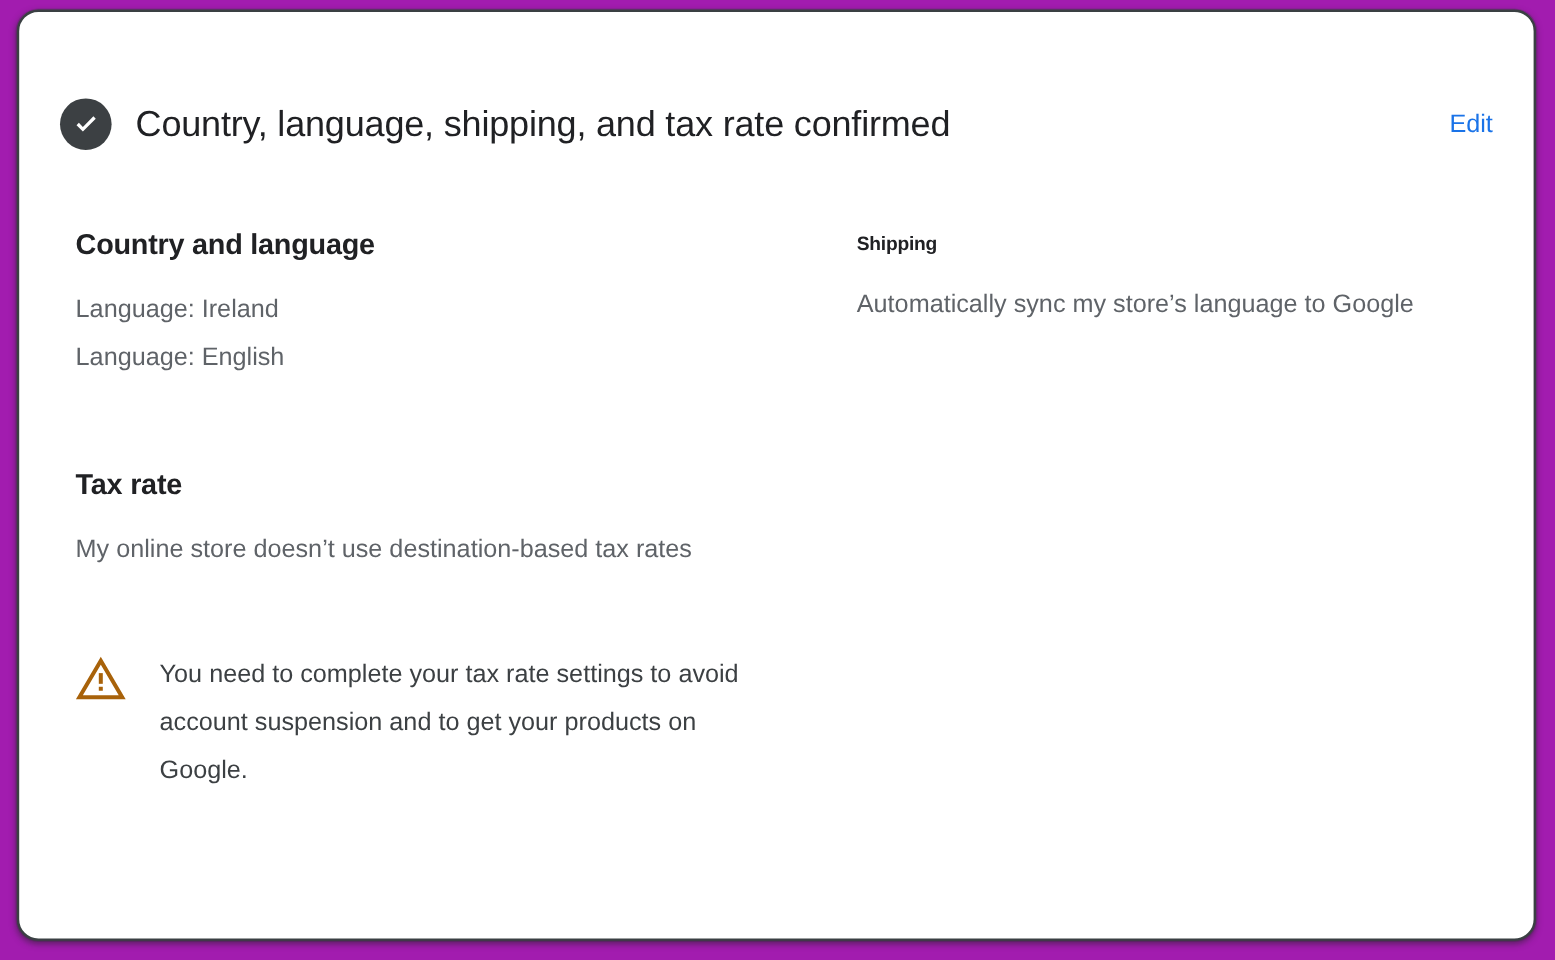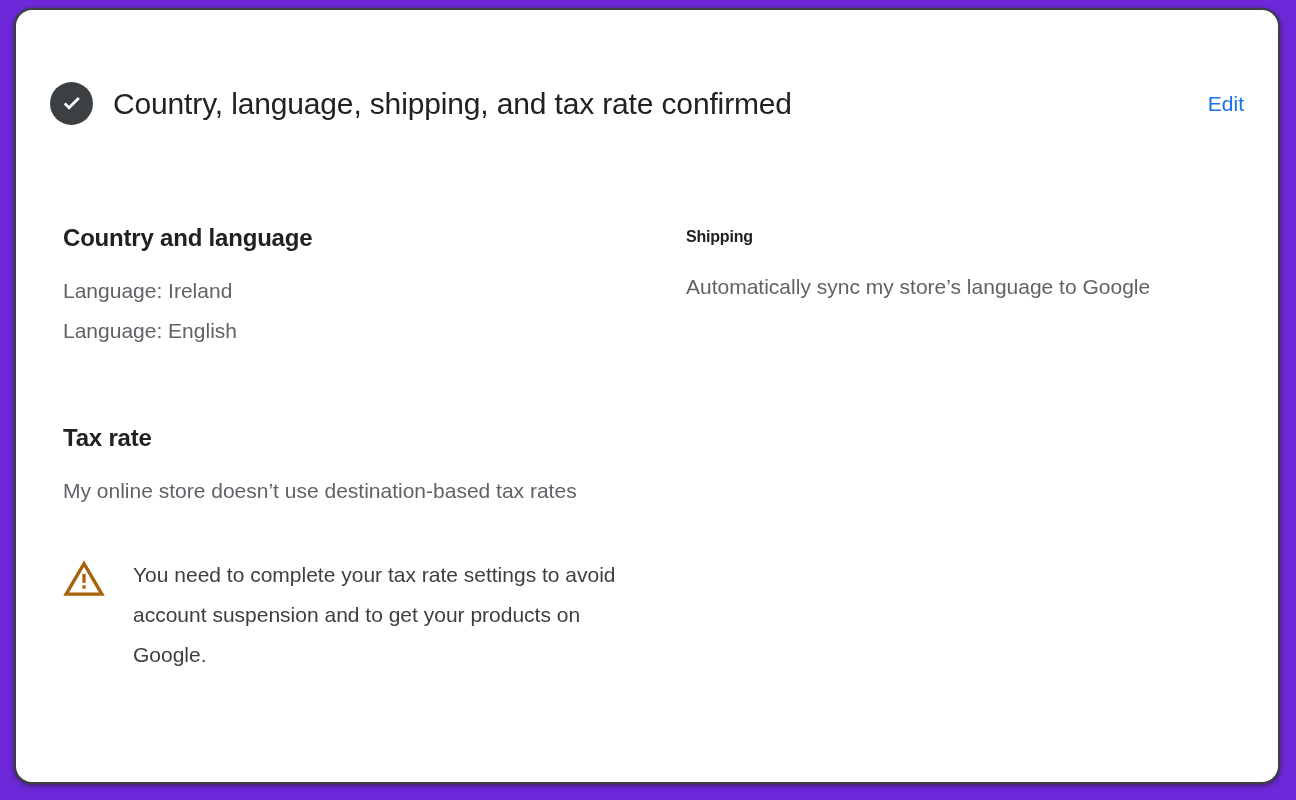--- a/index.html
+++ b/index.html
@@ -11,21 +11,21 @@
     overflow: hidden;
     background: #ffffff;
     font-family: "Liberation Sans", "DejaVu Sans", sans-serif;
     -webkit-font-smoothing: antialiased;
   }
 
   .page {
     position: relative;
     width: 1296px;
     height: 800px;
-    background: #6d28d9;
+    background: #a21caf;
   }
 
   
   .card {
     position: absolute;
     left: 14px;
     top: 8px;
     width: 1266px;
     height: 776px;
     box-sizing: border-box;
@@ -90,24 +90,25 @@
     padding-left: 16px;
     text-decoration: none;
     user-select: none;
     text-align: right;
   }
 
   
   .columns {
     position: absolute;
     left: 47px;
-    top: 213px;
+    top: 180px;
     right: 40px;
     display: flex;
     align-items: flex-start;
+    gap: 28px;
   }
 
   .col-left {
     width: 600px;
     flex: 0 0 auto;
   }
 
   .col-right {
     width: 560px;
     flex: 0 0 auto;
@@ -147,21 +148,21 @@
   }
 
   .section-text.right-col {
     max-width: 535px;
   }
 
   
   .warning {
     display: flex;
     align-items: flex-start;
-    margin-top: 44px;
+    margin-top: 64px;
   }
 
   .warning-icon {
     flex: 0 0 auto;
     width: 42px;
     height: 42px;
     margin-right: 28px;
     margin-top: 3px;
   }
 

